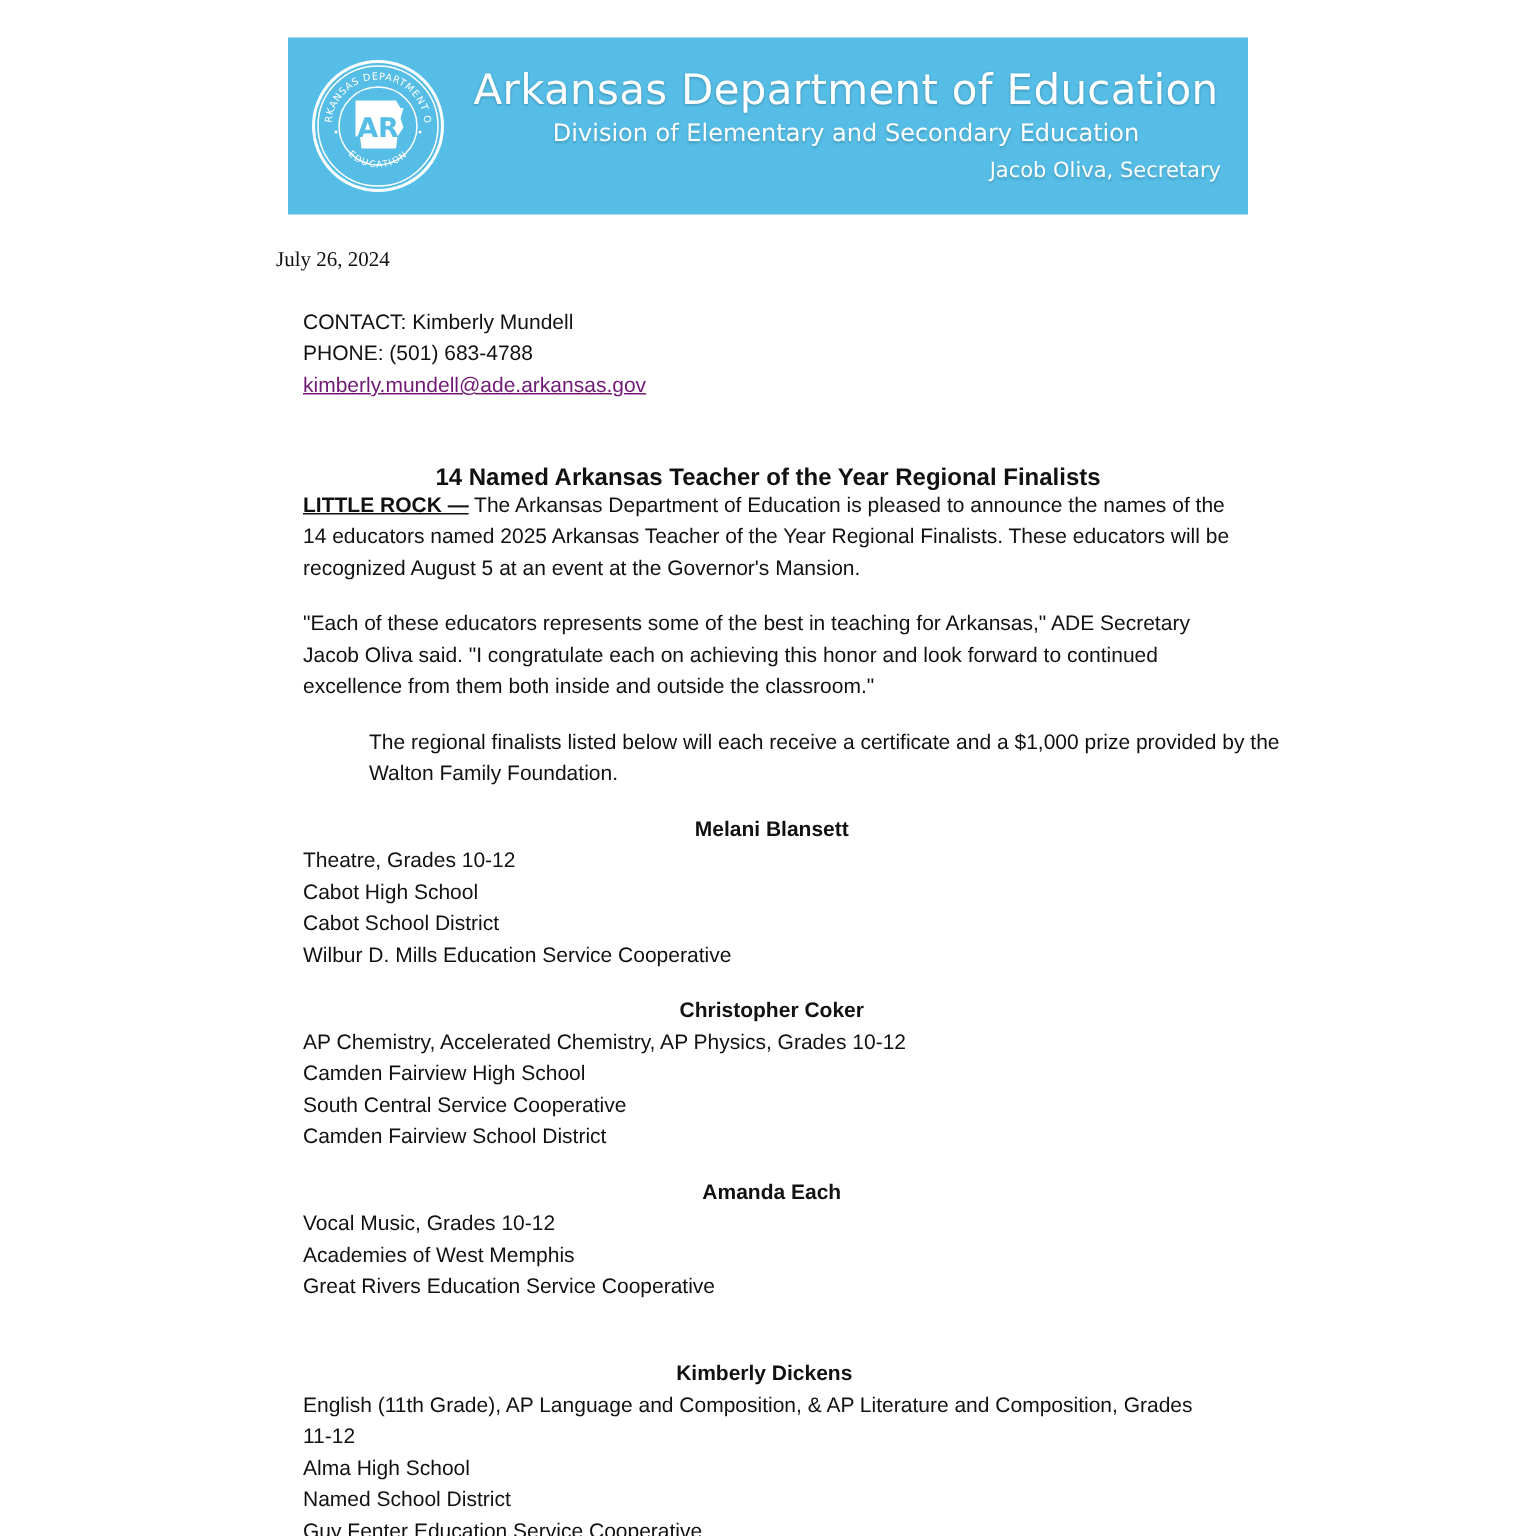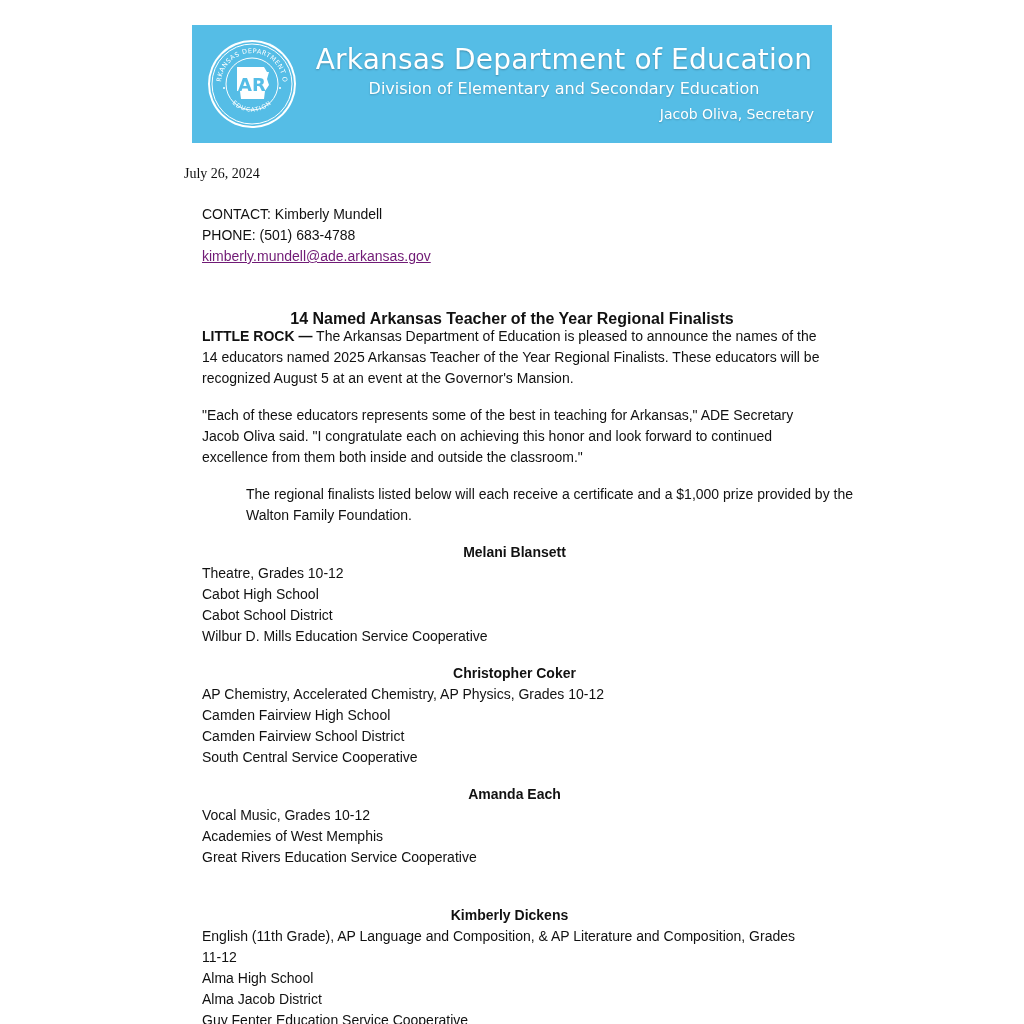--- a/index.html
+++ b/index.html
@@ -30,21 +30,21 @@
     .content {
       padding: 0 10px; font-family: "Liberation Sans", sans-serif; font-size: 14px;
       line-height: 21px; color: #111111;
     }
     .block { position: absolute; left: 10px; width: 625px; }
     p { margin: 0; }
     a.email { color: #701a75; }
     .headline {
       font-weight: bold; font-size: 16px; text-align: center; width: 620px;
     }
-    b { font-weight: bold; }
+    b { font-weight: bold; text-decoration: underline; }
     .name { font-weight: bold; text-align: center; }
   </style>
 </head>
 <body>
 
 <div class="page">
   <div class="banner">
     <svg class="seal" viewBox="0 0 90 90">
       <defs>
         <path id="topArc" d="M 14 45 A 31 31 0 0 1 76 45"></path>
@@ -99,31 +99,31 @@
     <p>Theatre, Grades 10-12</p>
     <p>Cabot High School</p>
     <p>Cabot School District</p>
     <p>Wilbur D. Mills Education Service Cooperative</p>
   </div>
 
   <div class="block" style="left:202px; top:663px;">
     <p class="name">Christopher Coker</p>
     <p>AP Chemistry, Accelerated Chemistry, AP Physics, Grades 10-12</p>
     <p>Camden Fairview High School</p>
+    <p>South Central Service Cooperative</p>
     <p>Camden Fairview School District</p>
-    <p>South Central Service Cooperative</p>
   </div>
 
   <div class="block" style="left:202px; top:784px;">
     <p class="name">Amanda Each</p>
     <p>Vocal Music, Grades 10-12</p>
     <p>Academies of West Memphis</p>
     <p>Great Rivers Education Service Cooperative</p>
   </div>
 
   <div class="block" style="left:202px; top:905px; width:615px;">
     <p class="name">Kimberly Dickens</p>
     <p>English (11th Grade), AP Language and Composition, &amp; AP Literature and Composition, Grades 11-12</p>
     <p>Alma High School</p>
-    <p>Alma Jacob District</p>
+    <p>Named School District</p>
     <p>Guy Fenter Education Service Cooperative</p>
   </div>
 </div>
 
 </body></html>

